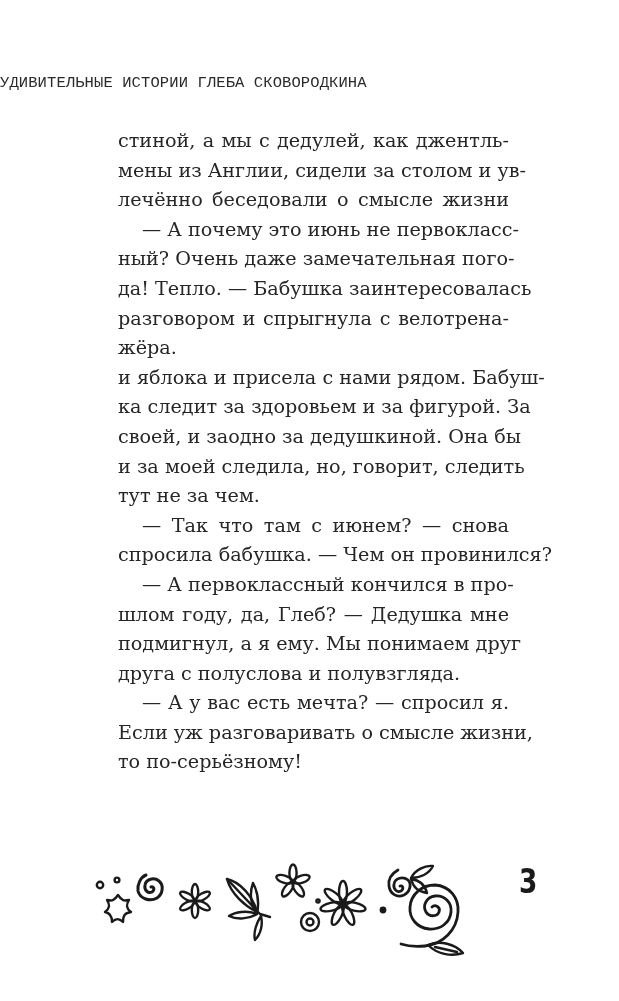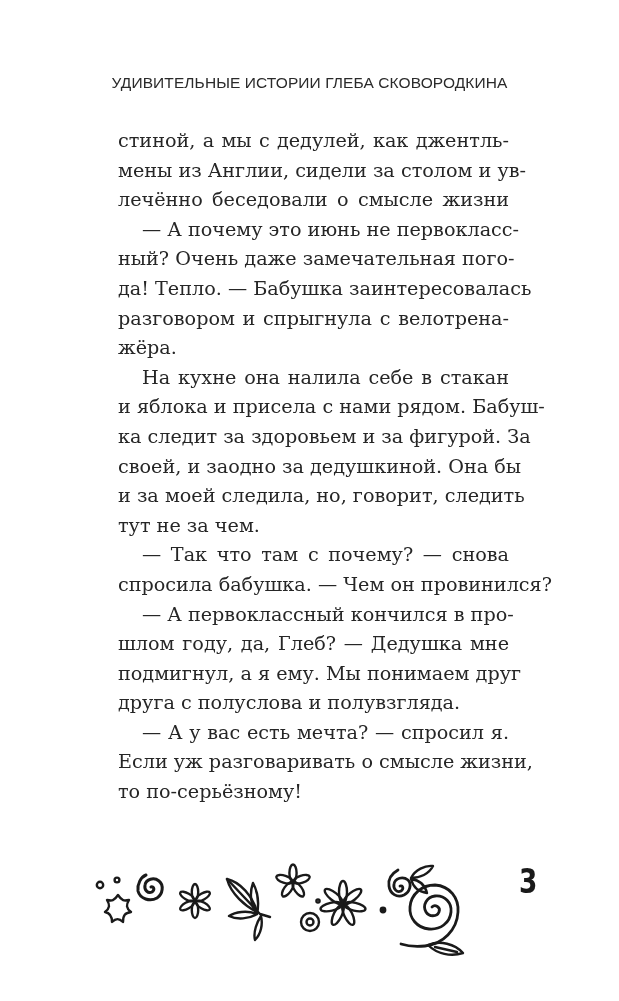--- a/index.html
+++ b/index.html
@@ -12,22 +12,21 @@
       height: 1001px;
       position: relative;
       overflow: hidden;
       color: #1e1e1e;
     }
     .running-head {
       position: absolute;
       top: 74px;
       left: 0;
       width: 619px;
-      text-align: center;
-      font-family: Liberation Sans, sans-serif;
+      font-family: Liberation Mono, monospace;
       font-size: 15.5px;
       letter-spacing: 0.1px;
       color: #2a2a2a;
     }
     .body-text {
       position: absolute;
       top: 126px;
       left: 95px;
       width: 414px;
       font-family: "DejaVu Serif", serif;
@@ -75,27 +74,26 @@
 
 <div class="body-text">
   <span class="line">стиной, а мы с дедулей, как джентль-</span>
   <span class="line">мены из Англии, сидели за столом и ув-</span>
   <span class="line">лечённо беседовали о смысле жизни</span>
   <span class="line indent">— А почему это июнь не первокласс-</span>
   <span class="line">ный? Очень даже замечательная пого-</span>
   <span class="line">да! Тепло. — Бабушка заинтересовалась</span>
   <span class="line">разговором и спрыгнула с велотрена-</span>
   <span class="line last">жёра.</span>
-  <span class="line indent">На кухне она налила себе в стакан</span>
   <span class="line">и яблока и присела с нами рядом. Бабуш-</span>
   <span class="line">ка следит за здоровьем и за фигурой. За</span>
   <span class="line">своей, и заодно за дедушкиной. Она бы</span>
   <span class="line">и за моей следила, но, говорит, следить</span>
   <span class="line last">тут не за чем.</span>
-  <span class="line indent">— Так что там с почему? — снова</span>
+  <span class="line indent">— Так что там с июнем? — снова</span>
   <span class="line">спросила бабушка. — Чем он провинился?</span>
   <span class="line indent">— А первоклассный кончился в про-</span>
   <span class="line">шлом году, да, Глеб? — Дедушка мне</span>
   <span class="line">подмигнул, а я ему. Мы понимаем друг</span>
   <span class="line last">друга с полуслова и полувзгляда.</span>
   <span class="line indent">— А у вас есть мечта? — спросил я.</span>
   <span class="line">Если уж разговаривать о смысле жизни,</span>
   <span class="line last">то по-серьёзному!</span>
 </div>
 

